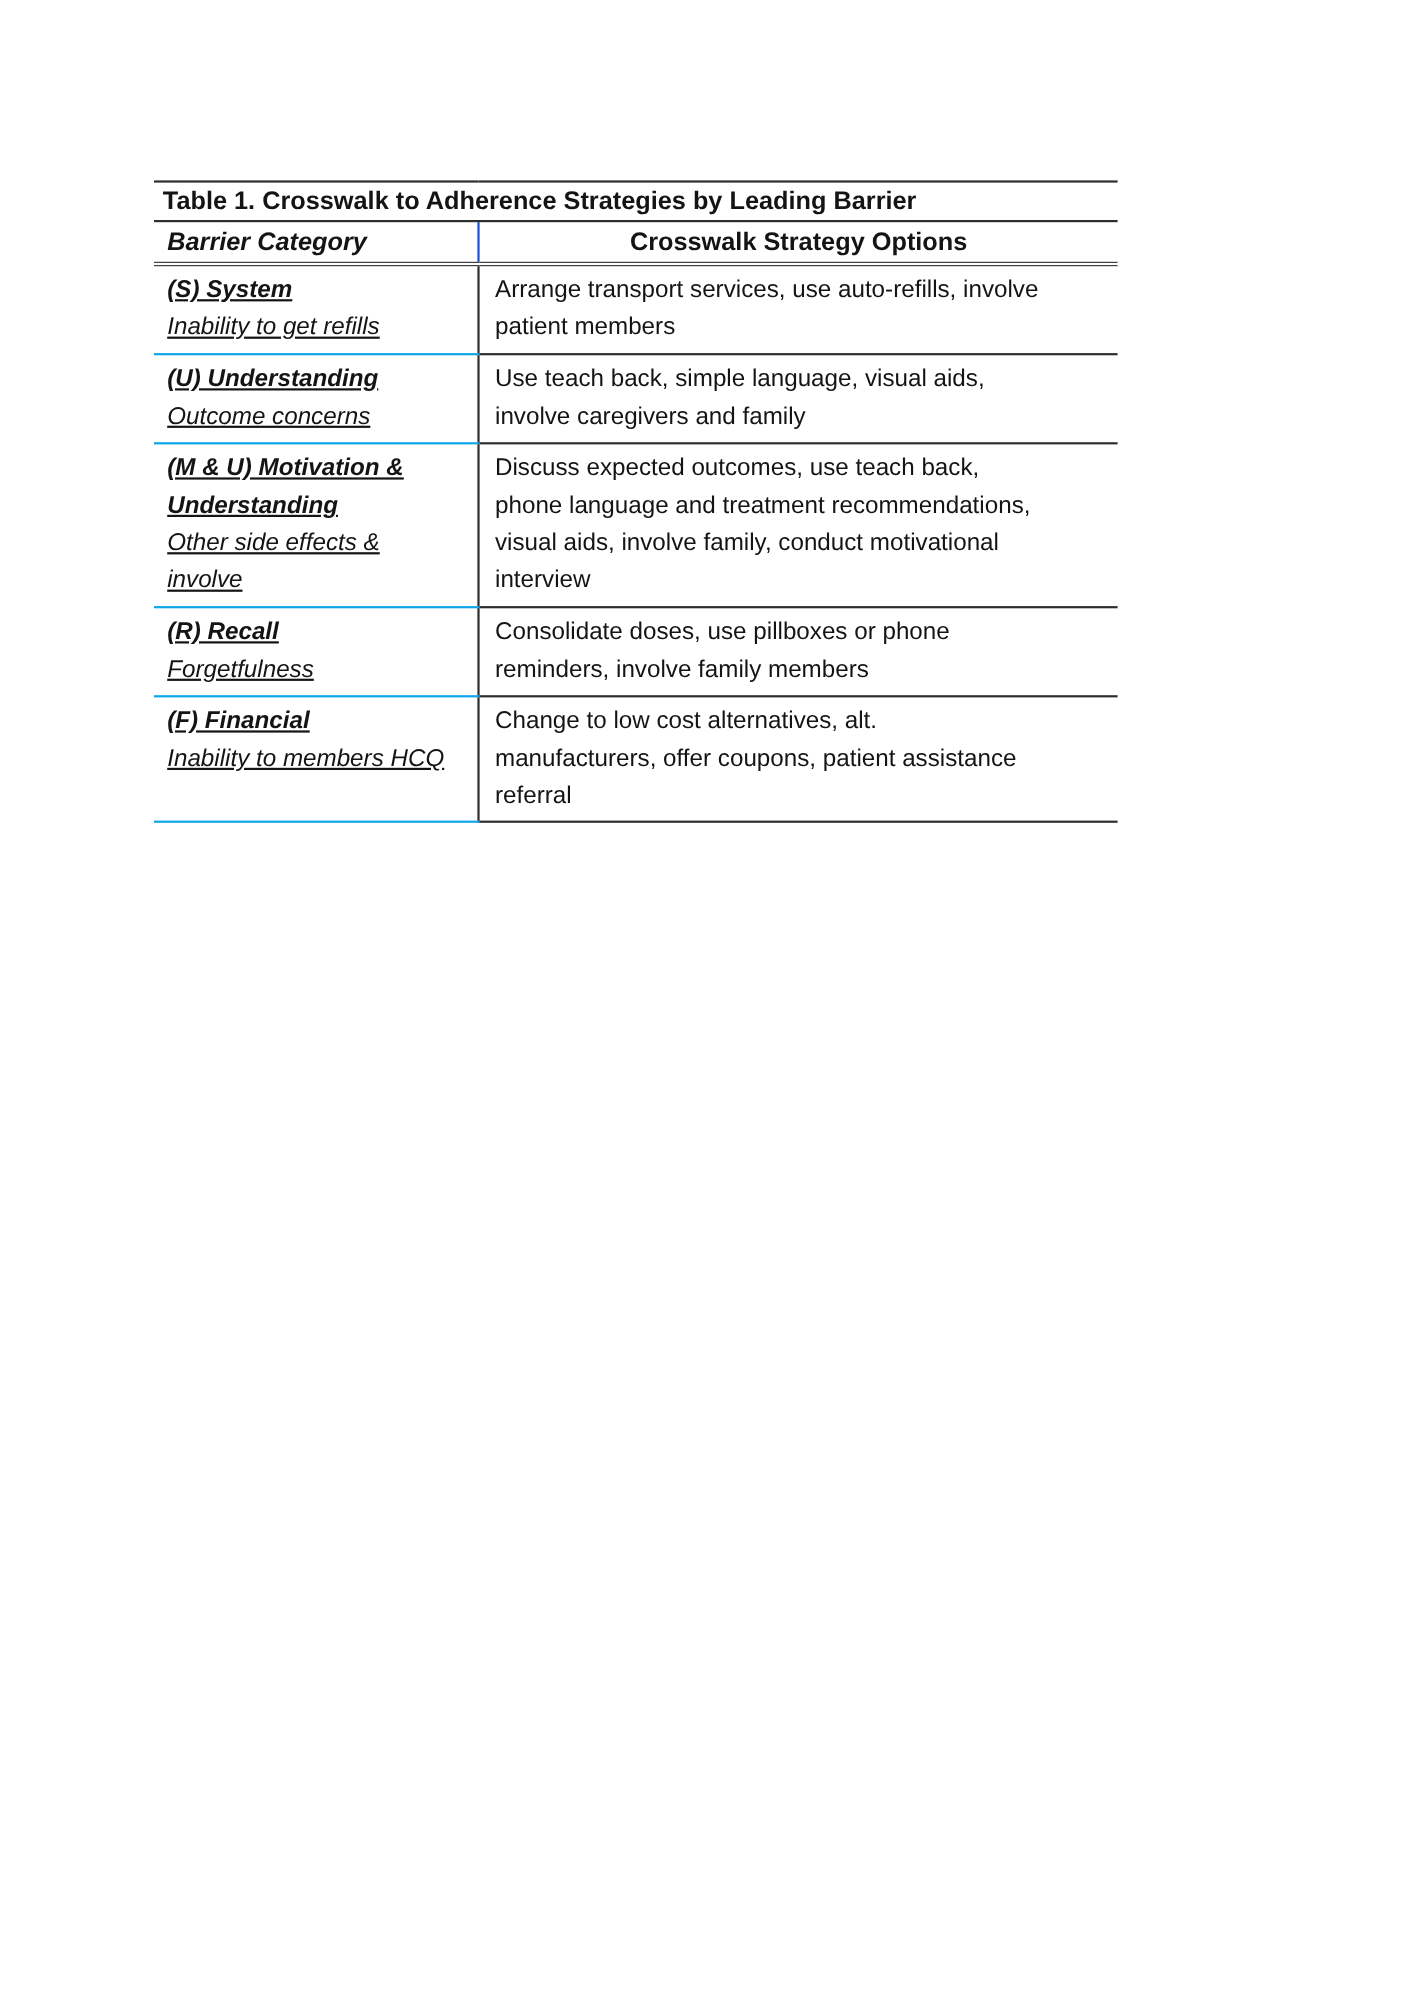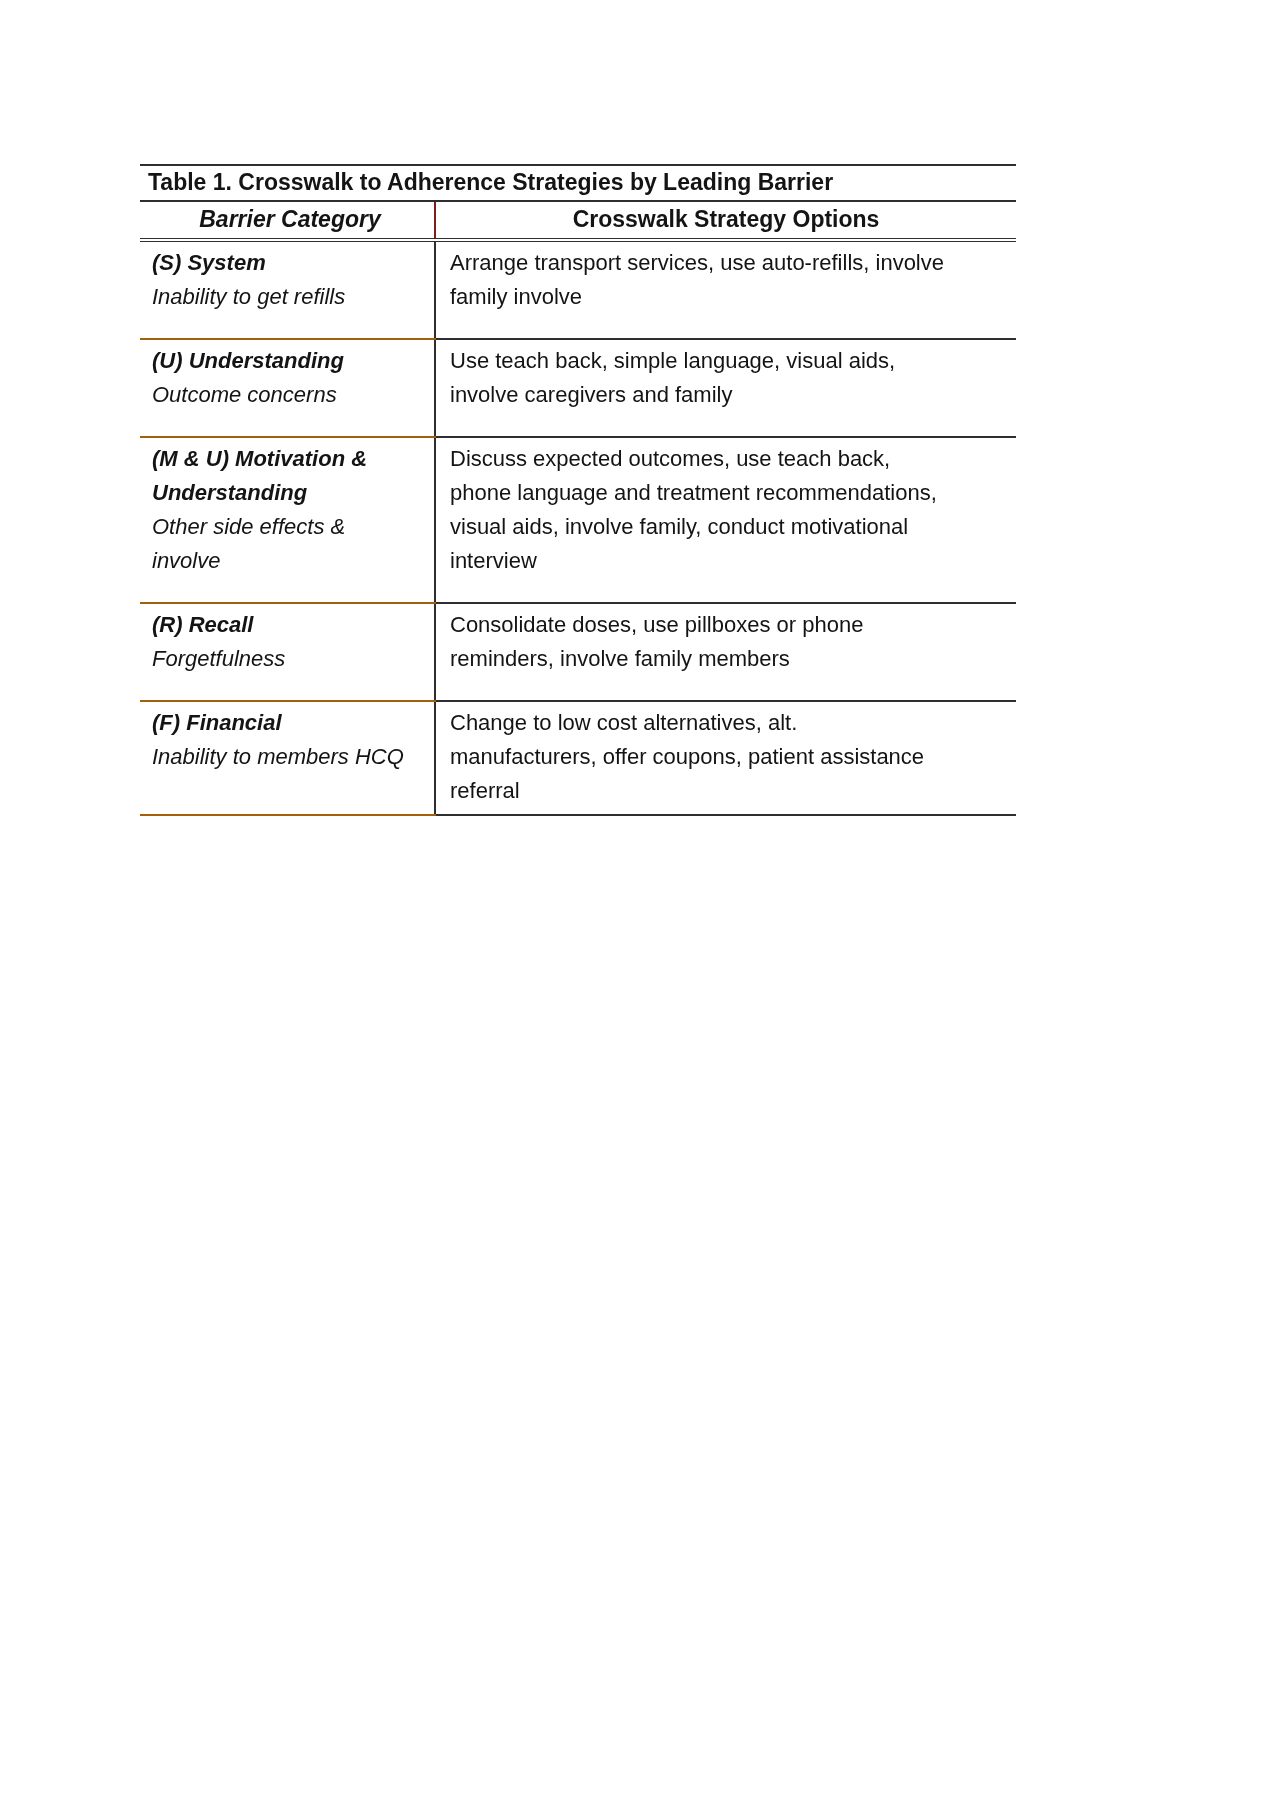--- a/index.html
+++ b/index.html
@@ -40,32 +40,33 @@
   }
   th {
     border-bottom: 4px double #2e2e2e;
     font-size: 23px;
     font-weight: bold;
     padding: 3px 6px 4px 6px;
     line-height: 29px;
     white-space: nowrap;
   }
   th.col-cat {
-    text-align: center;
+    text-align: left;
     font-style: italic;
     padding-left: 12px;
-    border-right: 2px solid #7f1d1d;
+    border-right: 2px solid #1d4ed8;
   }
   th.col-strat { text-align: center; }
 
   td.cat-cell {
     vertical-align: top;
-    border-bottom: 2px solid #a16207;
+    border-bottom: 2px solid #0ea5e9;
     border-right: 2px solid #2e2e2e;
-    padding: 4px 6px 24px 12px;
+    padding: 4px 6px 7px 12px;
+    text-decoration: underline;
   }
   td.strat-cell {
     vertical-align: top;
     border-bottom: 2px solid #2e2e2e;
     padding: 4px 6px 6px 14px;
   }
   .line {
     line-height: 34px;
     white-space: nowrap;
   }
@@ -91,21 +92,21 @@
       </tr>
     </thead>
     <tbody id="table-body">
         <tr>
           <td class="cat-cell">
             <div class="line cat-title">(S) System</div>
             <div class="line cat-desc">Inability to get refills</div>
           </td>
           <td class="strat-cell">
             <div class="line ">Arrange transport services, use auto-refills, involve</div>
-            <div class="line ">family involve</div>
+            <div class="line ">patient members</div>
           </td>
         </tr>
         <tr>
           <td class="cat-cell">
             <div class="line cat-title">(U) Understanding</div>
             <div class="line cat-desc">Outcome concerns</div>
           </td>
           <td class="strat-cell">
             <div class="line ">Use teach back, simple language, visual aids,</div>
             <div class="line ">involve caregivers and family</div>

